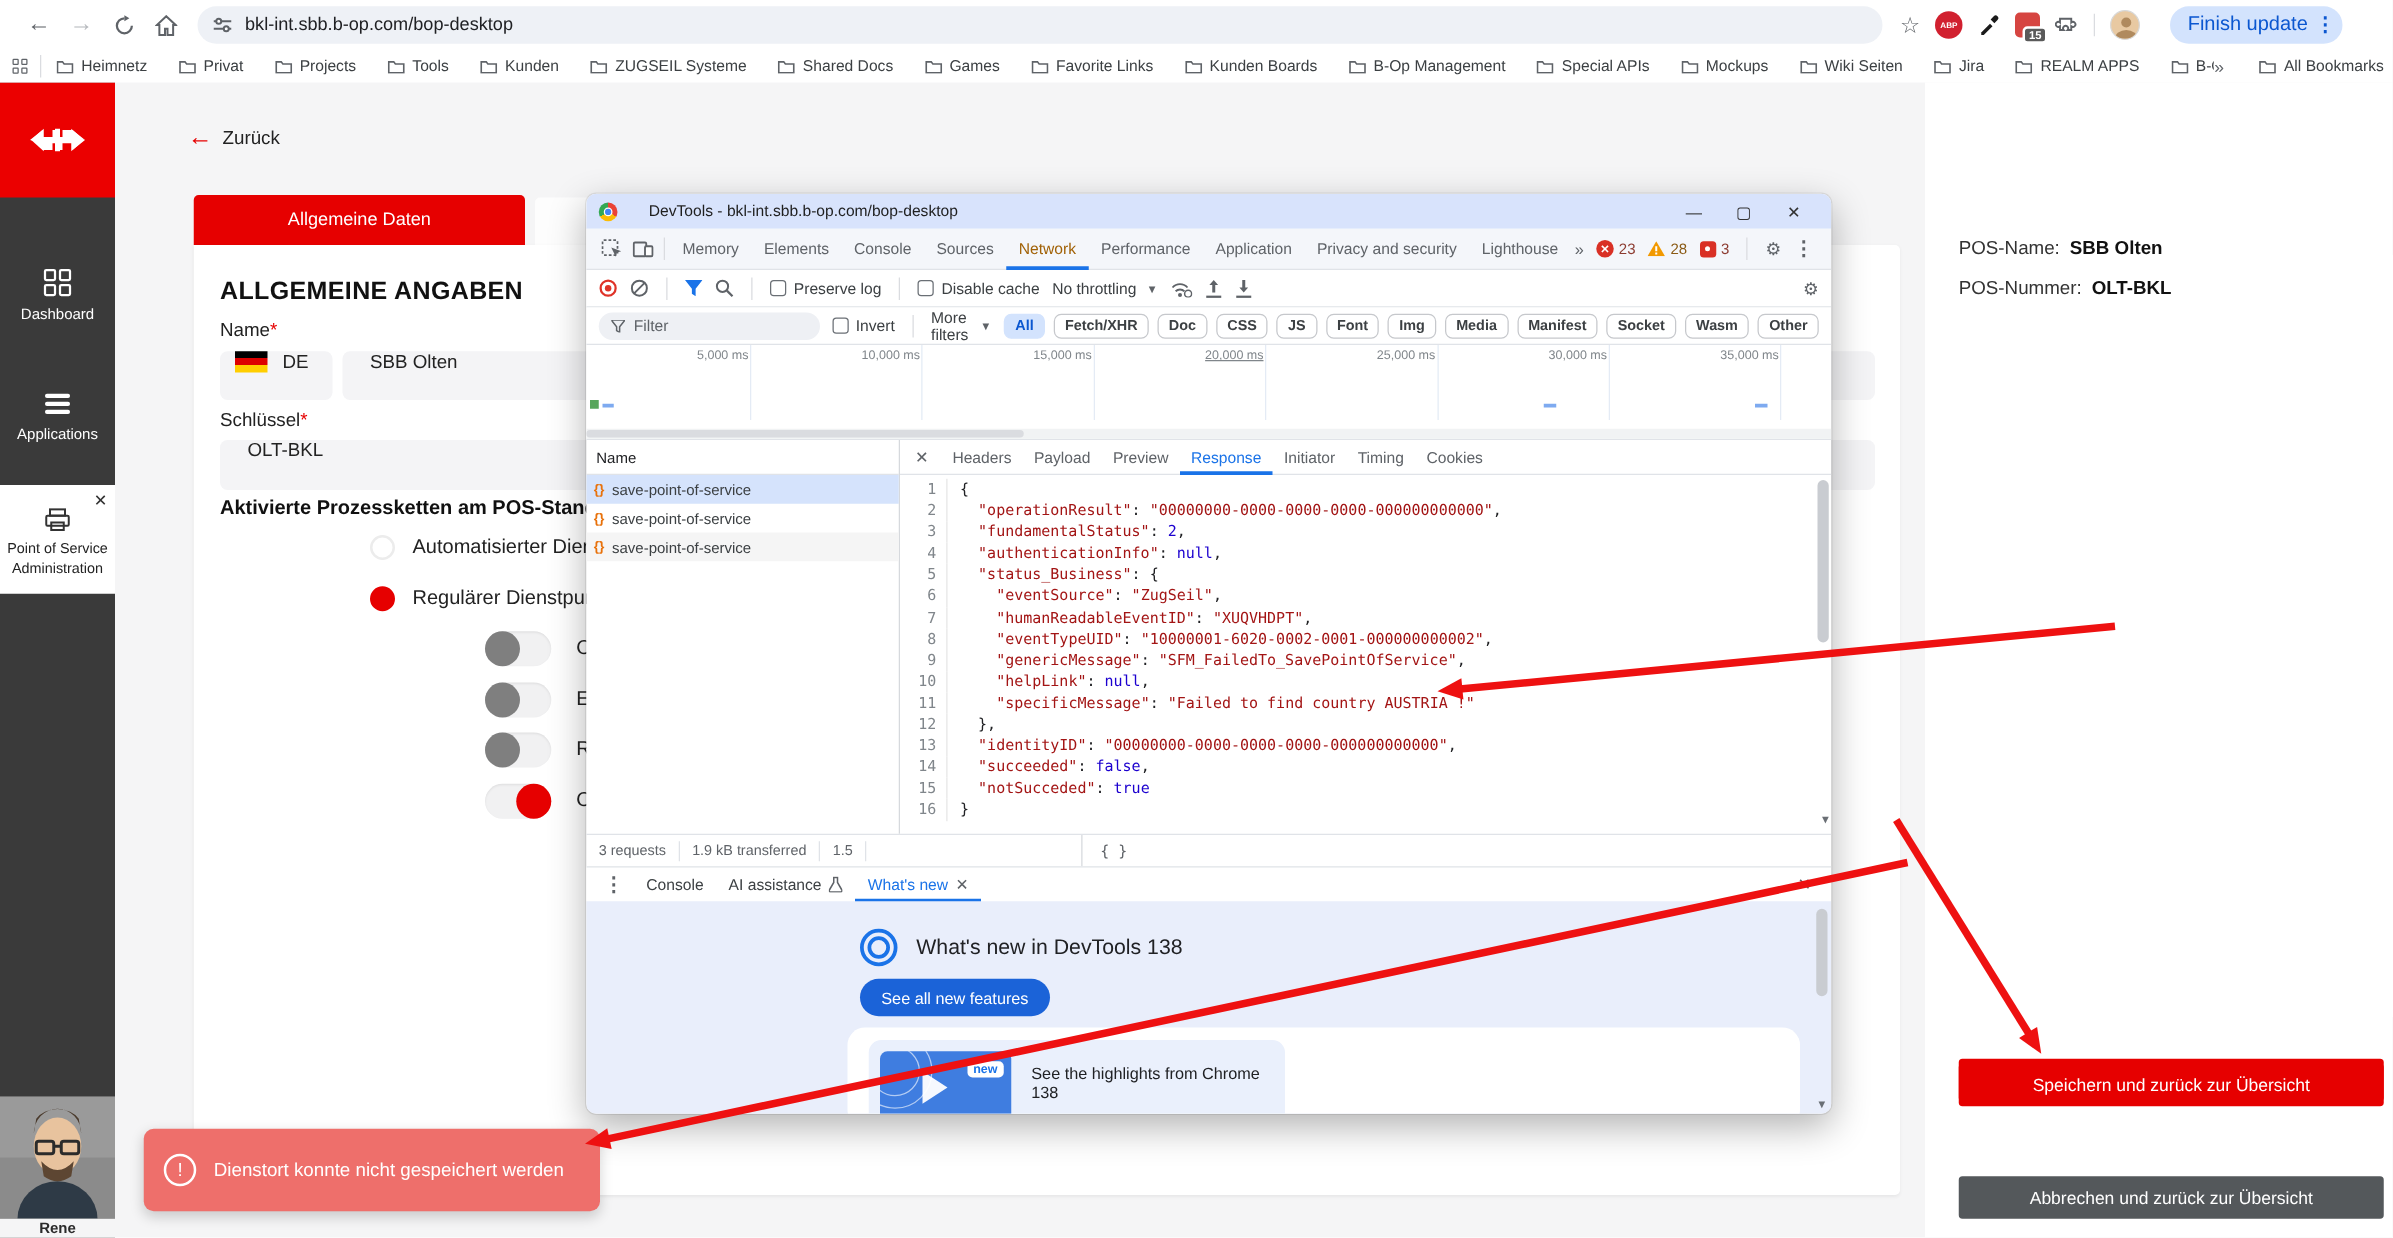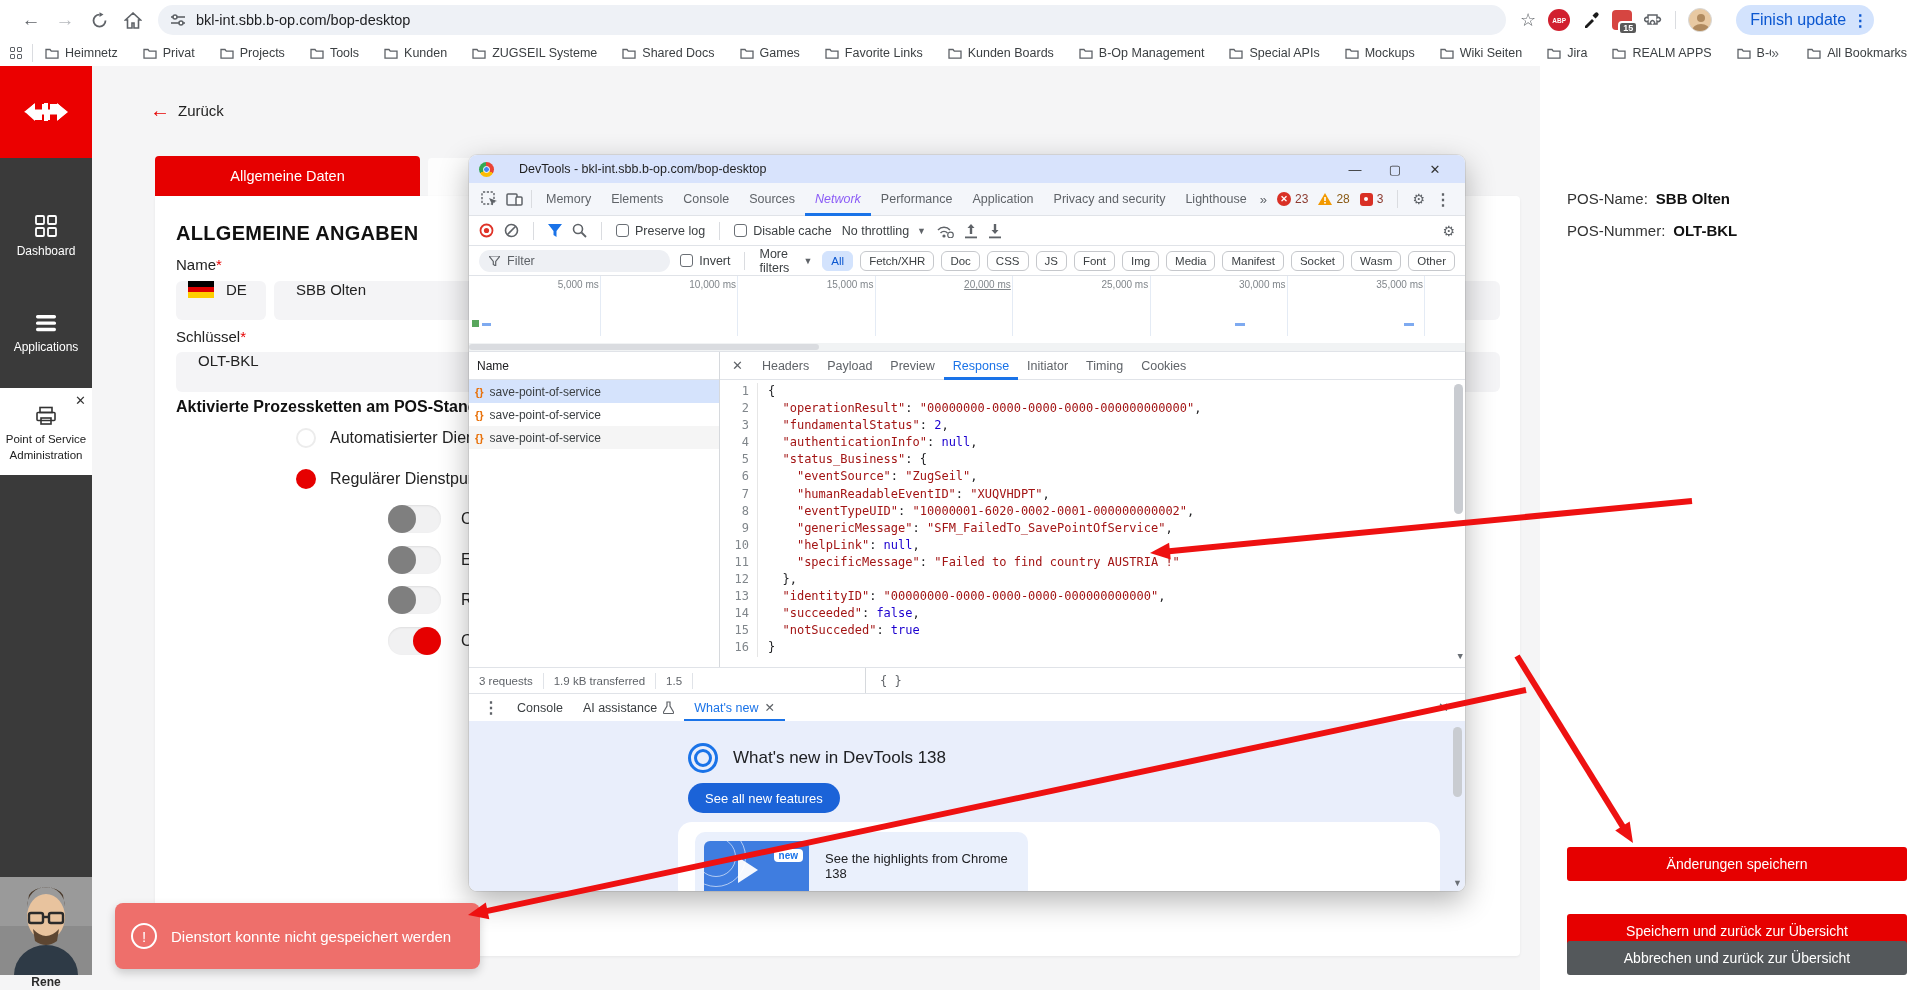--- a/index.html
+++ b/index.html
@@ -74,34 +74,34 @@
   #toast .tmsg { color:#fff; font-size:15px; }
 
   
   #devtools { left:469px; top:155px; width:996px; height:736px; background:#fff; border-radius:8px; box-shadow:0 10px 30px rgba(0,0,0,.30), 0 0 0 1px rgba(0,0,0,.08); z-index:5; overflow:hidden; display:flex; flex-direction:column; }
   #dt-titlebar { height:28px; background:#d8e3fc; display:flex; align-items:center; padding:0 10px; flex:0 0 auto;gap:17px; }
   #dt-titlebar .t { font-size:12.5px; color:#1f1f1f; margin-left:8px; }
   .win-ctl { margin-left:auto; display:flex; }
   .win-ctl span { width:40px; text-align:center; font-size:13px; color:#333; }
   #dt-tabs { height:33px; background:#f4f6fa; border-bottom:1px solid #e0e3e8; display:flex; align-items:center; padding:0 8px; flex:0 0 auto; }
   .dt-tab { font-size:12.5px; color:#5f6368; padding:0 10px; height:33px; display:flex; align-items:center; white-space:nowrap; }
-  .dt-tab.active { color:#8b5cf6; box-shadow:inset 0 -3px 0 #1a73e8;font-style:italic; }
+  .dt-tab.active { color:#a16207; box-shadow:inset 0 -3px 0 #1a73e8; }
   .tbsep { width:1px; height:18px; background:#dadce0; margin:0 4px; flex:0 0 auto; }
   .badge-grp { margin-left:auto; display:flex; align-items:center; gap:10px; padding-right:6px; }
   .cnt { font-size:12px; color:#8c3b30; display:flex; align-items:center; gap:4px; }
   .errc { width:14px; height:14px; border-radius:50%; background:#d93025; color:#fff; font-size:9px; font-weight:bold; display:flex; align-items:center; justify-content:center; }
   .issq { width:13px; height:13px; border-radius:3px; background:#d93025; position:relative; }
   .issq::after { content:""; position:absolute; left:4.5px; top:4.5px; width:4px; height:4px; border-radius:50%; background:#fff; }
   #dt-nettools { height:30px; background:#fff; border-bottom:1px solid #e0e3e8; display:flex; align-items:center; padding:0 10px; gap:10px; flex:0 0 auto; font-size:12.5px; color:#3c4043; }
   .chk { width:13px; height:13px; border:1.5px solid #6a6f75; border-radius:3px; background:#fff; flex:0 0 auto; }
   .lblchk { display:flex; align-items:center; gap:6px; }
   #dt-filterrow { height:30px; background:#fff; border-bottom:1px solid #e0e3e8; display:flex; align-items:center; padding:0 10px; gap:10px; flex:0 0 auto; font-size:12.5px; color:#3c4043; }
   #filter-pill { width:275px; height:22px; background:#eef0f4; border-radius:11px; display:flex; align-items:center; padding:0 10px; gap:7px; color:#5f6368; }
   #type-pills { display:flex; align-items:center; gap:7px; }
-  .pill { height:20px; border:1px solid #c6c8cc; border-radius:6px; padding:0 8px; display:flex; align-items:center; font-size:11.5px; color:#3c4043; background:#fff; white-space:nowrap; }
+  .pill { height:20px; border:1px solid #c6c8cc; border-radius:6px; padding:0 8px; display:flex; align-items:center; font-size:11.5px; color:#3c4043; background:#fff; white-space:nowrap;font-weight:bold; }
   .pill.active { background:#d3e3fd; border-color:#d3e3fd; color:#0b57d0; }
   #dt-timeline { height:76px; background:#fff; border-bottom:1px solid #e0e3e8; position:relative; flex:0 0 auto; }
   .tgrid { position:absolute; top:0; width:1px; height:60px; background:#e4ebf5; }
   .tlab { position:absolute; top:3px; font-size:10px; color:#80868b; transform:translateX(-103%); white-space:nowrap; }
   .tmark { position:absolute; }
   #tl-strip { position:absolute; bottom:0; left:0; width:100%; height:8px; background:#f1f3f4; }
   #tl-strip .seg { position:absolute; left:0; top:1px; width:350px; height:6px; background:#dadce0; border-radius:3px; }
   #dt-main { flex:1 1 auto; display:flex; min-height:0; }
   #req-col { width:251px; border-right:1px solid #d6d9dd; display:flex; flex-direction:column; }
   #req-head { height:28px; border-bottom:1px solid #e0e3e8; font-size:12px; color:#202124; display:flex; align-items:center; padding:0 8px; }
@@ -455,21 +455,21 @@
   <div id="right-panel" class="abs"></div>
   <div id="rp-title" class="abs">Standorte der Dienststellen (POS)</div>
   <div id="rp-divider" class="abs"></div>
   <div class="abs rp-row" style="top:190px">
     <span>POS-Name:</span><b>SBB Olten</b>
   </div>
   <div class="abs rp-row" style="top:222px">
     <span>POS-Nummer:</span><b>OLT-BKL</b>
   </div>
   <div class="abs act-btn act-red" style="top: 847px;">Änderungen speichern</div>
-    <div class="abs act-btn act-red" style="top: 914px;">Speichern und zurück zur Übersicht</div>
+    <div class="abs act-btn act-red" style="top: 851px;">Speichern und zurück zur Übersicht</div>
     <div class="abs act-btn act-dark" style="top: 941px;">Abbrechen und zurück zur Übersicht</div>
     <div id="action-buttons"></div>
 
   <div id="toast" class="abs">
     <span class="ticon">!</span>
     <span class="tmsg">Dienstort konnte nicht gespeichert werden</span>
   </div>
 
   <div id="devtools" class="abs">
     <div id="dt-titlebar">

